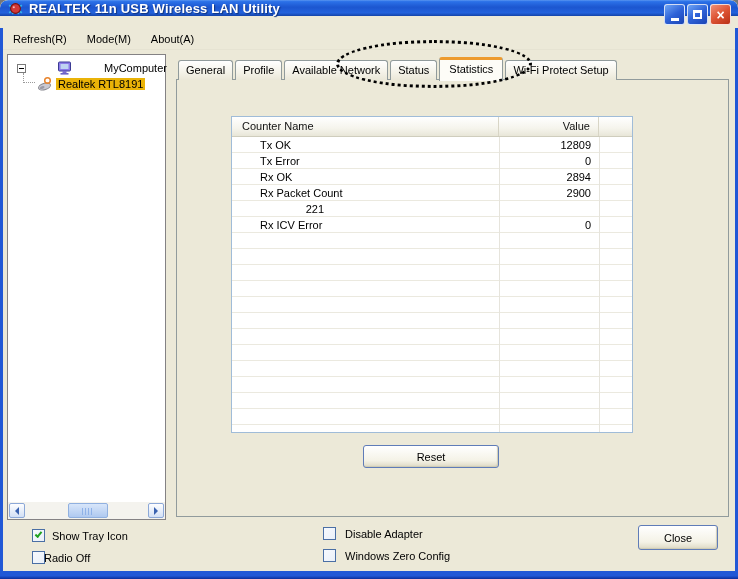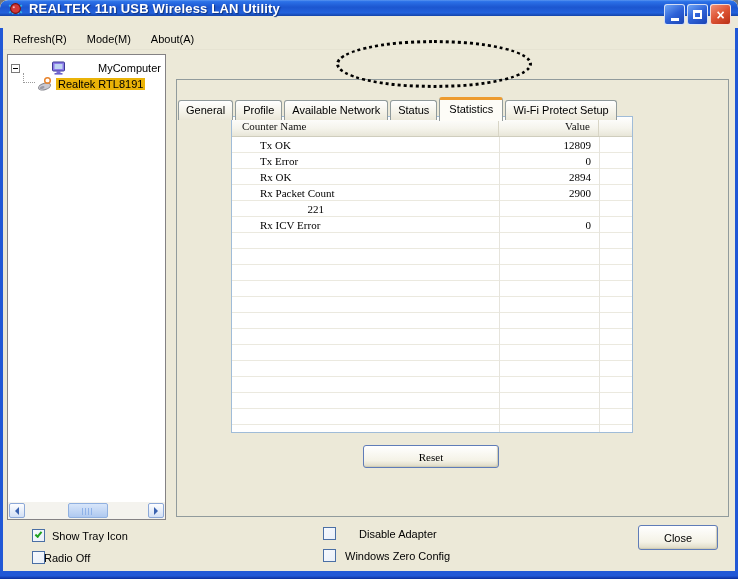--- a/index.html
+++ b/index.html
@@ -47,29 +47,29 @@
     display:flex; align-items:center; justify-content:space-between; padding:1px; }
   .sb-btn { width:16px; height:15px; border:1px solid #8CA8D8; border-radius:2px;
     background:linear-gradient(180deg,#FEFEFF,#D3E0F5); display:flex; align-items:center; justify-content:center; flex:none; }
   .tri-l { width:0; height:0; border:4px solid transparent; border-right-color:#3A62B0; margin-left:-4px; }
   .tri-r { width:0; height:0; border:4px solid transparent; border-left-color:#3A62B0; margin-right:-4px; }
   .sb-thumb { position:absolute; left:60px; top:1px; width:40px; height:15px; border:1px solid #90B0E0; border-radius:2px;
     background:linear-gradient(180deg,#D8E6FA,#AFC9F0); }
   .sb-thumb::after { content:""; position:absolute; left:13px; top:4px; width:10px; height:7px;
     background:repeating-linear-gradient(90deg,#8FB2E8 0 1px,transparent 1px 3px); }
   
-  .tabstrip { position:absolute; left:178px; top:56px; height:24px; display:flex; align-items:flex-end; z-index:2;margin-top:40px; }
+  .tabstrip { position:absolute; left:178px; top:56px; height:24px; display:flex; align-items:flex-end; z-index:2; }
   .tab { font-size:11px; color:#000; border:1px solid #919B9C; border-bottom:none; border-radius:3px 3px 0 0;
     background:linear-gradient(180deg,#FFFFFF 0%,#F4F2E8 60%,#EAE7D8 100%);
     padding:3px 7px 3px; margin-right:2px; height:20px; }
   .tab.active { background:#FDFCF7; border-top:3px solid #ED9B2F; height:24px; padding:3px 9px 5px;
     position:relative; z-index:3; margin-bottom:-1px; }
   
   .tabpage { position:absolute; left:176px; top:79px; width:553px; height:438px;
-    background:#ECE9D8; border:1px solid #919B9C; z-index:1;font-family:Liberation Serif, serif; }
+    background:#ECE9D8; border:1px solid #919B9C; z-index:1; }
   
   .stats-table { position:absolute; left:54px; top:36px; width:402px; height:317px;
     background:#fff; border:1px solid #A0BCD8; }
   .thead { display:flex; height:20px; font-size:11px; color:#111;
     background:linear-gradient(180deg,#FFFFFF 0%,#F5F4EC 60%,#E8E6D8 100%);
     border-bottom:1px solid #CFCDBD; }
   .th1 { width:267px; padding:3px 0 0 10px; border-right:1px solid #D8D5C6; }
   .th2 { width:100px; padding:3px 8px 0 0; text-align:right; border-right:1px solid #D8D5C6; }
   .th3 { flex:1; }
   .tbody { position:relative; height:295px; overflow:hidden;
@@ -125,21 +125,21 @@
   <div class="frame-side frame-right"></div>
   <div class="frame-bottom"></div>
 
   <div class="menubar">
     <span class="menu-item">Refresh(R)</span>
     <span class="menu-item">Mode(M)</span>
     <span class="menu-item">About(A)</span>
   </div>
 
   <div class="tree-panel">
-    <div class="tree-row" style="left:3px; top:5px;gap:28px;">
+    <div class="tree-row" style="left:9px; top:5px;gap:28px;">
       <div class="expander"></div>
       <svg class="tree-icon" viewBox="0 0 16 16">
         <rect x="1.5" y="2" width="12" height="9" rx="1" fill="#8B7AE8" stroke="#3B3B93"></rect>
         <rect x="3.5" y="4" width="8" height="5" fill="#BFD4F2"></rect>
         <rect x="5.5" y="11" width="4" height="2" fill="#7A6CD0"></rect>
         <rect x="3.5" y="13" width="8" height="1.6" fill="#6B62C8"></rect>
       </svg>
       <span>MyComputer</span>
     </div>
     <div class="connector"></div>
@@ -213,20 +213,20 @@
 
   <div class="checkbox" style="left:32px; top:529px;">
     <div class="checkmark"></div>
   </div>
   <span class="cb-label" style="left:52px; top:530px;">Show Tray Icon</span>
 
   <div class="checkbox" style="left:32px; top:551px;"></div>
   <span class="cb-label" style="left:44px; top:552px;">Radio Off</span>
 
   <div class="checkbox" style="left:323px; top:527px;"></div>
-  <span class="cb-label" style="left:359px; top:528px;">Disable Adapter</span>
+  <span class="cb-label" style="left:345px; top:528px;">Disable Adapter</span>
 
   <div class="checkbox" style="left:323px; top:549px;"></div>
   <span class="cb-label" style="left:345px; top:550px;">Windows Zero Config</span>
 
   <div class="xp-btn close-btn">Close</div>
 
 </div>
 
 </body></html>

